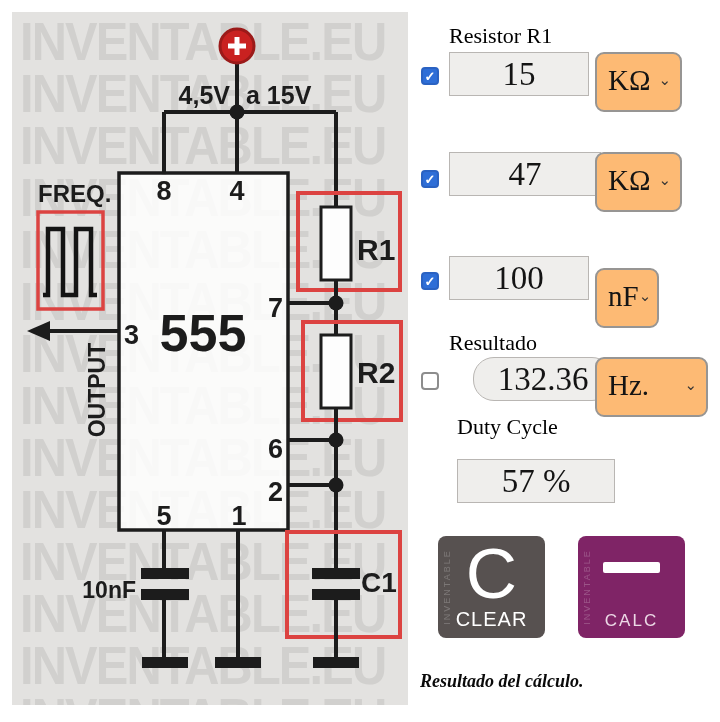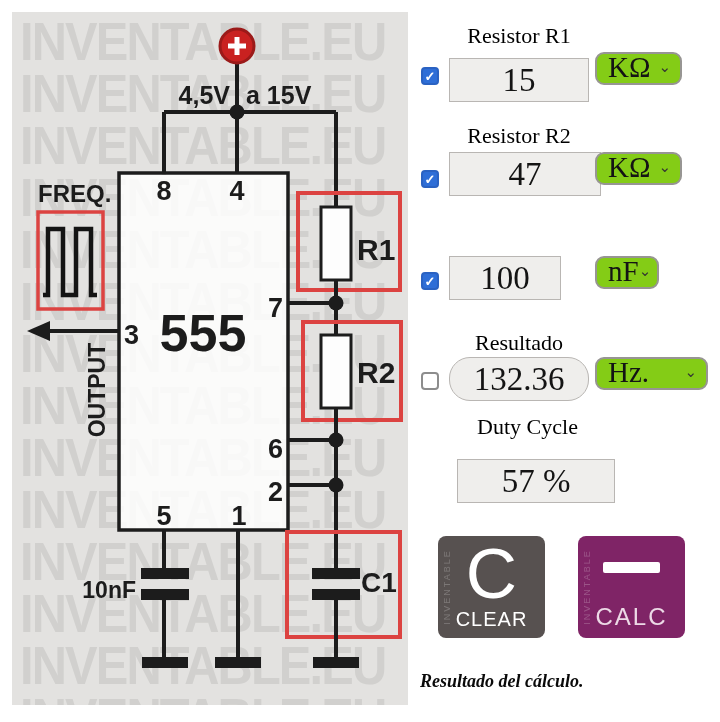--- a/index.html
+++ b/index.html
@@ -11,46 +11,46 @@
          background:#e3e2e0;overflow:hidden;}
   .wm-row{position:absolute;left:8px;white-space:nowrap;
           font-family:"Liberation Sans",sans-serif;font-weight:bold;font-size:53px;
           line-height:53px;letter-spacing:-2px;color:#d1d0ce;
           transform:scaleX(.92);transform-origin:left top;}
   svg.circuit{position:absolute;left:0;top:0;pointer-events:none;}
   .ctext{font-family:"Liberation Sans",sans-serif;font-weight:bold;fill:#1c1c1c;}
 
   
   .field-label{position:absolute;font-family:"Liberation Serif",serif;font-size:22px;
-               color:#000;text-align:center;}
+               color:#000;}
   .vbox{position:absolute;box-sizing:border-box;background:#efeeec;border:1px solid #b9b6b3;
         text-align:center;font-family:"Liberation Serif",serif;font-size:33px;color:#141414;
         padding:0;}
-  .unit-select{position:absolute;box-sizing:border-box;height:33px;background:#84cc16;
+  .unit-select{position:absolute;box-sizing:border-box;height:60px;background:#fdba74;
                border:2px solid #979593;border-radius:9px;display:flex;align-items:center;
                justify-content:space-between;padding:0 9px 3px 11px;cursor:pointer;
                font-family:"Liberation Serif",serif;font-size:29px;color:#141414;}
   .chev{font-family:"DejaVu Sans",sans-serif;font-size:15px;color:#333;line-height:1;}
   .checkbox{position:absolute;width:18px;height:18px;box-sizing:border-box;background:#fff;
             border:2px solid #8d8d8d;border-radius:4px;display:flex;align-items:center;
             justify-content:center;cursor:pointer;}
   .checkbox.checked{background:#2e6ed7;border-color:#2a62c2;}
   .checkbox .tick{display:none;color:#fff;font-size:13px;font-weight:bold;line-height:1;}
   .checkbox.checked .tick{display:block;}
 
   
   .btn{position:absolute;width:107px;height:102px;border:none;border-radius:8px;
        cursor:pointer;overflow:hidden;padding:0;}
   .btn-clear{background:#575150;}
   .btn-calc{background:#7f2466;}
   .glyph-c{position:absolute;left:0;top:2px;width:100%;text-align:center;color:#fff;
            font-family:"Liberation Sans",sans-serif;font-size:71px;font-weight:400;line-height:1;}
   .blabel{position:absolute;bottom:7px;left:0;width:100%;text-align:center;}
   .blabel-clear{color:#ffffff;font-size:20px;letter-spacing:1px;}
-  .blabel-calc{color:#ecd9e6;font-size:24px;letter-spacing:2px;}
+  .blabel-calc{color:#ecd9e6;font-size:17px;letter-spacing:2px;}
   .equals-icon{position:absolute;left:25px;top:26px;width:57px;}
   .equals-icon .bar{width:57px;height:11px;background:#fff;border-radius:2px;margin-bottom:12px;}
   .btn-vwm{position:absolute;left:-31px;top:46px;width:80px;transform:rotate(-90deg);
            transform-origin:center;color:rgba(255,255,255,.22);font-size:9px;
            letter-spacing:2px;text-align:center;}
 
   .caption{position:absolute;left:420px;top:671px;font-family:"Liberation Serif",serif;
            font-style:italic;font-weight:600;font-size:18px;color:#0a0a0a;}
 </style>
 </head>
@@ -138,48 +138,47 @@
     <rect x="142" y="657" width="46" height="11" fill="#1c1c1c"></rect>
 
     <line x1="238" y1="530" x2="238" y2="658" stroke="#1c1c1c" stroke-width="4"></line>
     <rect x="215" y="657" width="46" height="11" fill="#1c1c1c"></rect>
   </svg>
 
   <div class="field-label" style="left:449px;top:23px;width:140px">Resistor R1</div>
   <div class="checkbox checked" style="left:421px;top:67px">
       <span class="tick">✓</span>
     </div>
-  <input class="vbox" style="left: 449px; top: 52px; width: 140px; height: 44px; margin-top: 6px;" value="15">
+  <input class="vbox" style="left: 449px; top: 52px; width: 140px; height: 44px;" value="15">
   <div class="unit-select" style="left:595px;top:52px;width:87px">
     <span>KΩ</span>
     <span class="chev">⌄</span>
   </div>
 
-  <div class="field-label" style="left:449px;top:123px;width:140px">Resistor R2</div>
   <div class="checkbox checked" style="left:421px;top:170px">
       <span class="tick">✓</span>
     </div>
   <input class="vbox" style="left: 449px; top: 152px; width: 152px; height: 44px;" value="47">
   <div class="unit-select" style="left:595px;top:152px;width:87px">
     <span>KΩ</span>
     <span class="chev">⌄</span>
   </div>
 
   <div class="checkbox checked" style="left:421px;top:272px">
       <span class="tick">✓</span>
     </div>
-  <input class="vbox" style="left: 449px; top: 256px; width: 112px; height: 44px;" value="100">
-  <div class="unit-select" style="left:595px;top:256px;width:64px">
+  <input class="vbox" style="left: 449px; top: 256px; width: 140px; height: 44px;" value="100">
+  <div class="unit-select" style="left:595px;top:268px;width:64px">
     <span>nF</span>
     <span class="chev">⌄</span>
   </div>
 
   <div class="field-label" style="left:449px;top:330px;width:140px">Resultado</div>
   <div class="checkbox" style="left:421px;top:372px"></div>
-  <input class="vbox" style="left: 449px; top: 357px; width: 140px; height: 44px; border-radius: 21px;" value="132.36">
+  <input class="vbox" style="left: 473px; top: 357px; width: 140px; height: 44px; border-radius: 21px;" value="132.36">
   <div class="unit-select" style="left:595px;top:357px;width:113px">
     <span>Hz.</span>
     <span class="chev">⌄</span>
   </div>
 
   <div class="field-label" style="left:457px;top:414px;width:141px">Duty Cycle</div>
   <input class="vbox" style="left: 457px; top: 459px; width: 158px; height: 44px;" value="57 %">
 
   <button class="btn btn-clear" style="left:438px;top:536px">
     <span class="btn-vwm">INVENTABLE</span>

